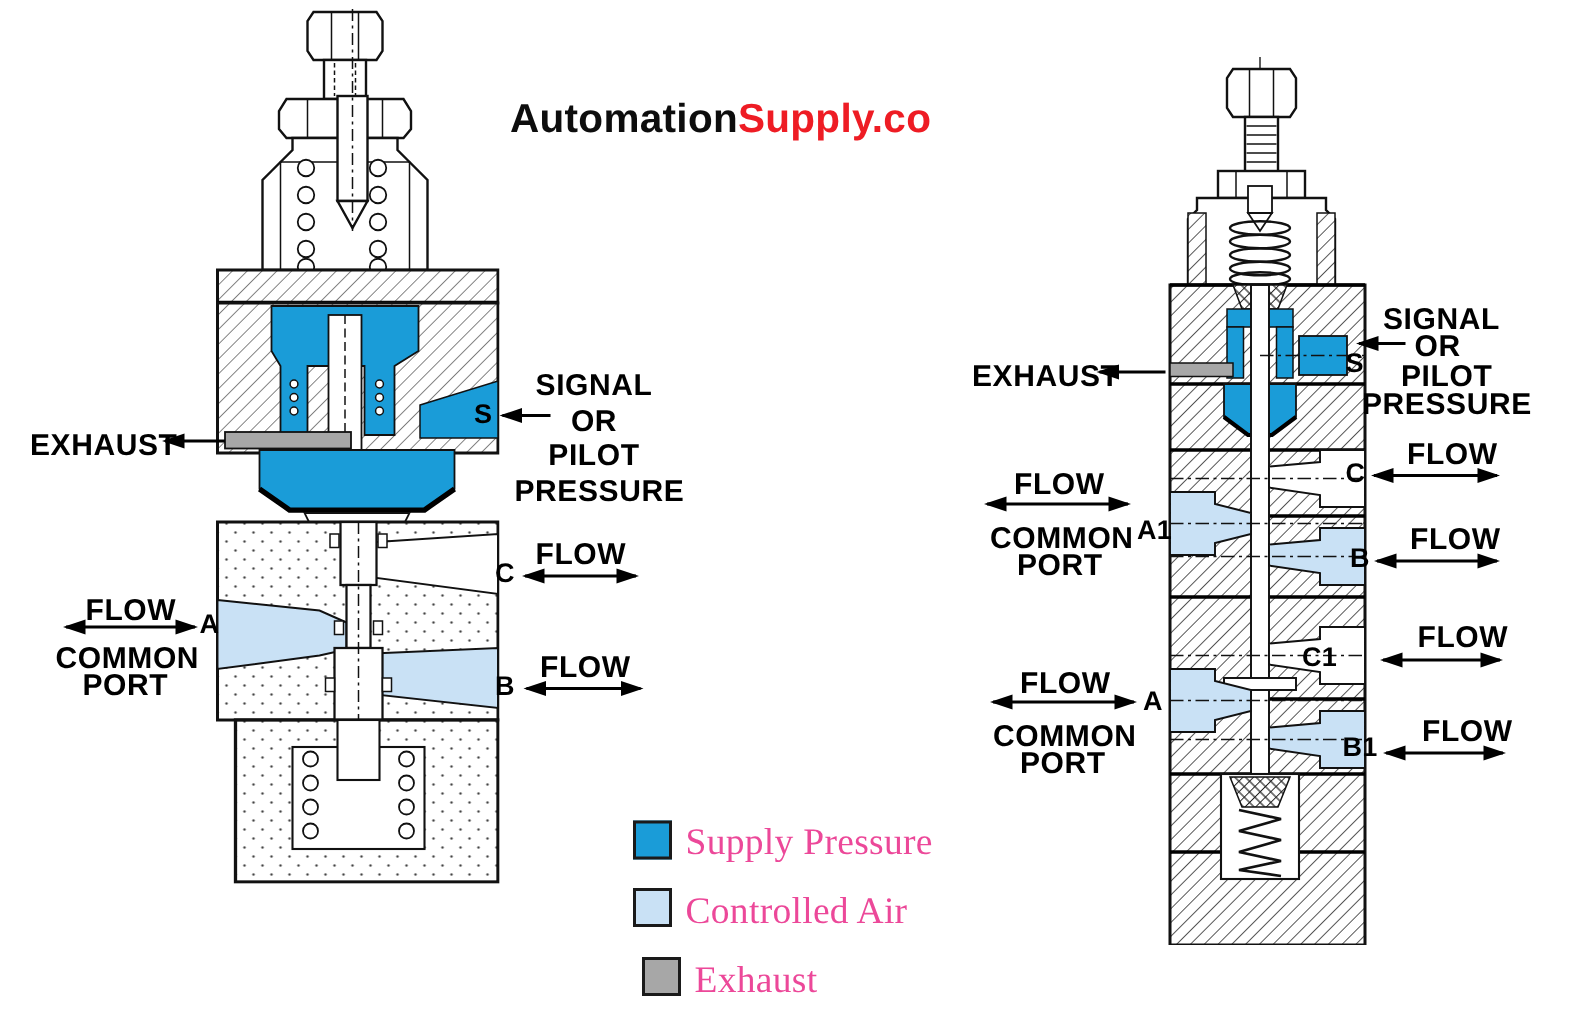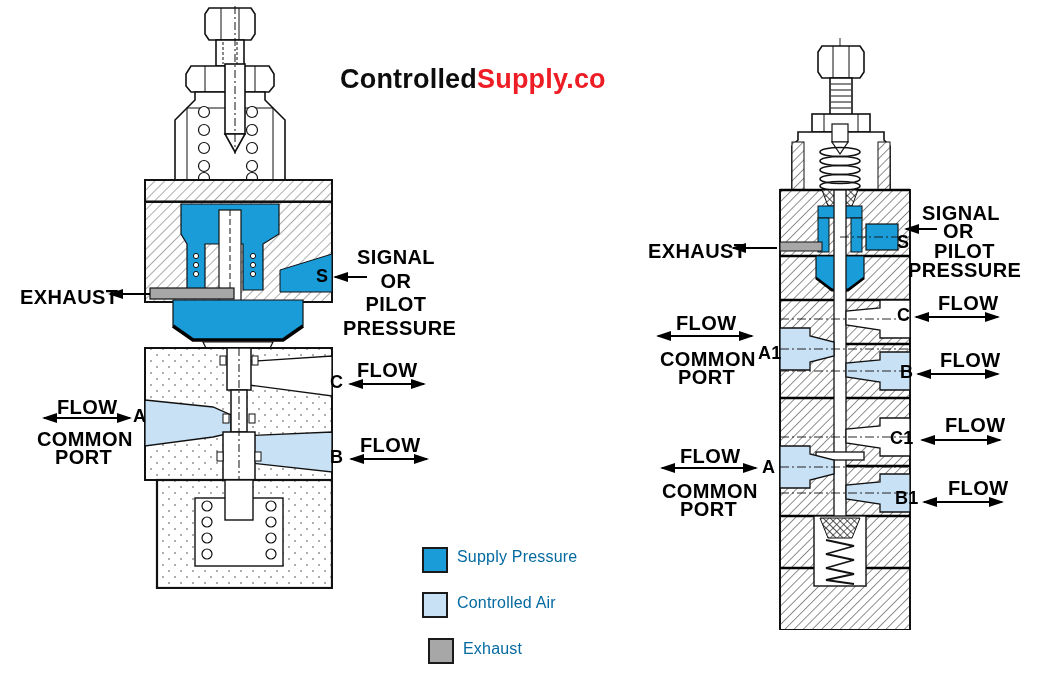--- a/index.html
+++ b/index.html
@@ -14,32 +14,32 @@
   .title { position:absolute; left:340px; top:64px; font-size:27px; font-weight:bold; letter-spacing:0.2px; }
   
   .arr { position:absolute; height:12px; }
   .arr .shaft { position:absolute; left:2px; right:2px; top:50%; height:2.6px; margin-top:-1.3px; background:#000; }
   .arr .hl { position:absolute; left:0; top:50%; transform:translateY(-50%); width:0; height:0;
              border-top:5.5px solid transparent; border-bottom:5.5px solid transparent; border-right:15px solid #000; }
   .arr .hr { position:absolute; right:0; top:50%; transform:translateY(-50%); width:0; height:0;
              border-top:5.5px solid transparent; border-bottom:5.5px solid transparent; border-left:15px solid #000; }
   
   .sw { position:absolute; width:26px; height:26px; border:2.5px solid #1a1a1a; box-sizing:border-box; }
-  .leg-lbl { position:absolute; font-size:16px; font-weight:normal; color:#0369a1; letter-spacing:0.2px; }
+  .leg-lbl { position:absolute; font-size:25px; font-weight:normal; color:#ec4899; letter-spacing:0.2px;font-family:Liberation Serif, serif; }
   svg { position:absolute; }
   .outline { fill:#fff; stroke:#111; stroke-width:1.6; }
   .thin { fill:none; stroke:#111; stroke-width:1; }
 </style>
 </head>
 <body>
 
 <div id="canvas">
 
   <div class="title">
-    <span style="color:#0d0d0d;">Controlled</span><span style="color: rgb(238, 28, 36);">Supply.co</span>
+    <span style="color:#0d0d0d;">Automation</span><span style="color: rgb(238, 28, 36);">Supply.co</span>
   </div>
 
   <svg style="left:143px; top:4px;" width="190" height="585" viewBox="0 0 190 585">
     <defs>
       <pattern id="hatchL" width="7" height="7" patternUnits="userSpaceOnUse" patternTransform="rotate(45)">
         <rect width="7" height="7" fill="#ffffff"></rect>
         <line x1="0" y1="0" x2="0" y2="7" stroke="#5a5a5a" stroke-width="1"></line>
       </pattern>
       <pattern id="stip" width="12" height="12" patternUnits="userSpaceOnUse">
         <rect width="12" height="12" fill="#ffffff"></rect>
@@ -317,21 +317,21 @@
 
   <div class="lbl fs15" style="left:940px; top:349px;">FLOW</div>
   <div class="lbl fs17" style="left:900px; top:362px;">B</div>
   <div class="arr" style="left:916px; top:368px; width:84px;">
     <i class="shaft"></i>
       <i class="hl"></i>
       <i class="hr"></i>
   </div>
 
   <div class="lbl fs15" style="left:945px; top:414px;">FLOW</div>
-  <div class="lbl fs17" style="left:890px; top:428px;">C1</div>
+  <div class="lbl fs17" style="left:868px; top:428px;">C1</div>
   <div class="arr" style="left:920px; top:434px; width:82px;">
     <i class="shaft"></i>
       <i class="hl"></i>
       <i class="hr"></i>
   </div>
 
   <div class="lbl fs15" style="left:680px; top:445px;">FLOW</div>
   <div class="arr" style="left:660px; top:462px; width:98px;">
     <i class="shaft"></i>
       <i class="hl"></i>

